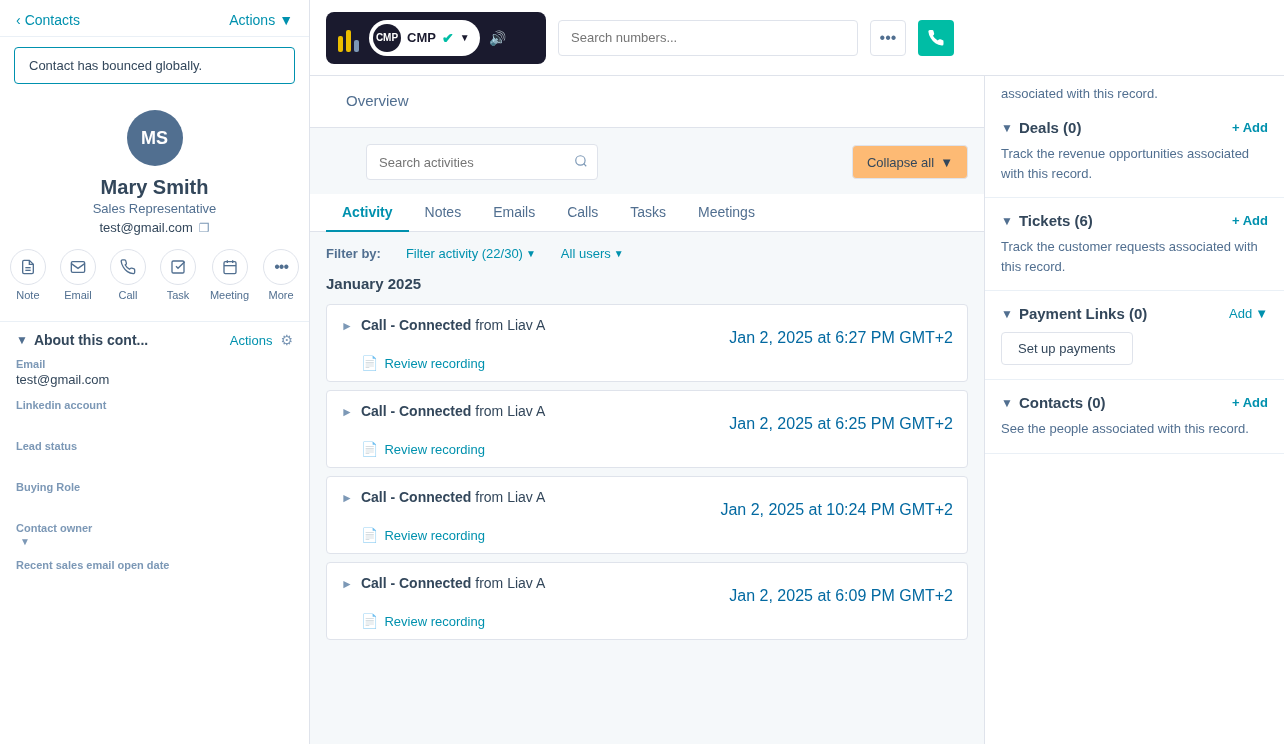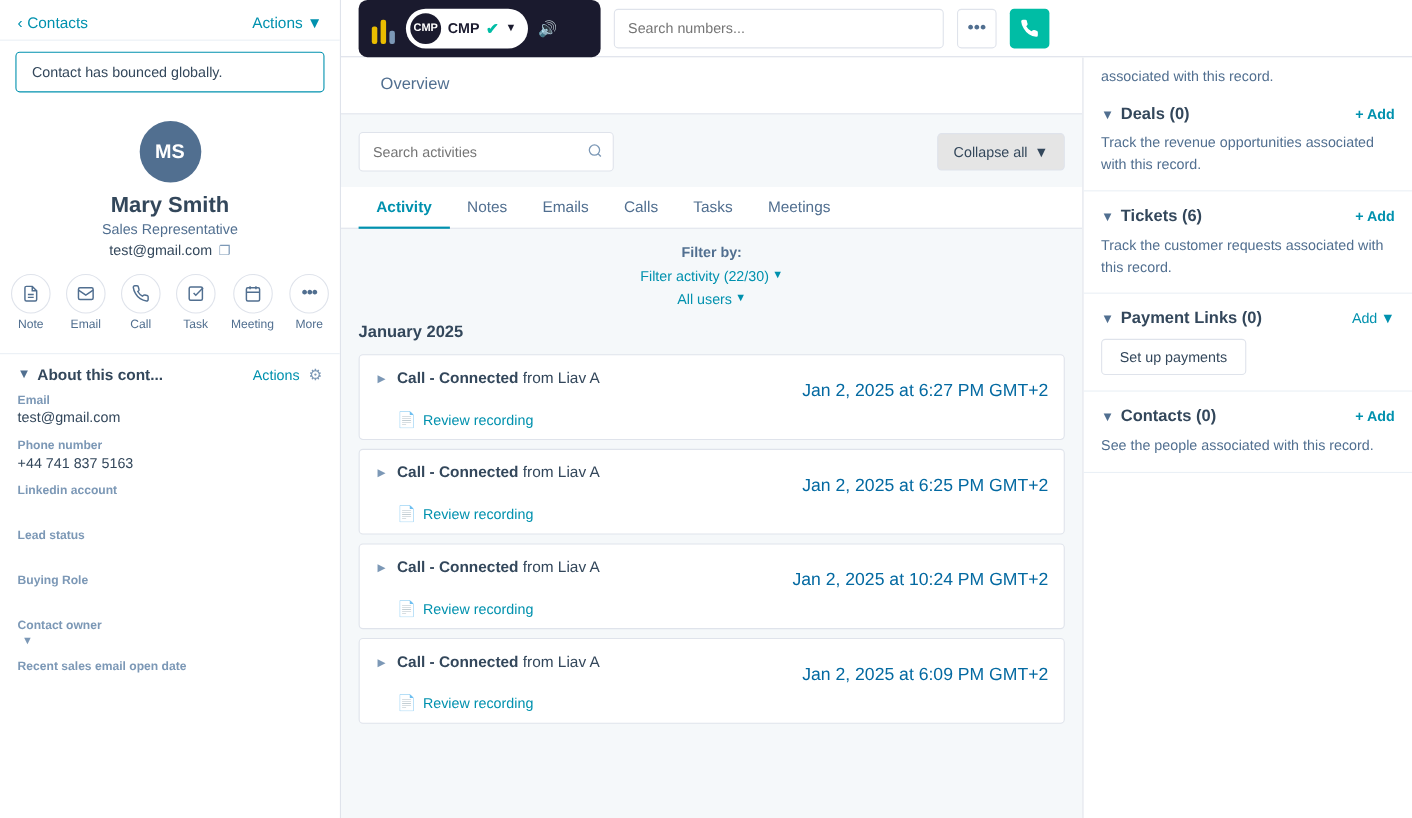--- a/index.html
+++ b/index.html
@@ -189,21 +189,21 @@
       flex-direction: column;
       overflow: hidden;
     }
 
     
     .top-header {
       display: flex;
       align-items: center;
       background: #fff;
       border-bottom: 1px solid #dfe3eb;
-      height: 52px;
+      height: 76px;
       padding: 0 16px;
       gap: 12px;
       position: relative;
       z-index: 10;
     }
 
     
     .phone-widget {
       display: flex;
       align-items: center;
@@ -355,33 +355,34 @@
     .search-activities-wrap input {
       height: 36px;
       border: 1px solid #dfe3eb;
       border-radius: 4px;
       padding: 0 32px 0 12px;
       font-size: 13px;
       color: #33475b;
       width: 232px;
       outline: none;
       background: #fff;
+      margin-left: 40px;
     }
     .search-activities-wrap .search-icon-inner {
       position: absolute;
       right: 10px;
       color: #7c98b6;
       font-size: 14px;
       pointer-events: none;
     }
     .collapse-all-btn {
       height: 34px;
       border: 1px solid #dfe3eb;
       border-radius: 4px;
-      background: #e5e5e5;
+      background: #fdba74;
       padding: 0 14px;
       font-size: 13px;
       color: #33475b;
       cursor: pointer;
       display: flex;
       align-items: center;
       gap: 6px;
     }
 
     
@@ -406,24 +407,23 @@
     .activity-subtab.active {
       color: #0091ae;
       border-bottom-color: #0091ae;
       font-weight: 600;
     }
 
     
     .filter-row {
       display: flex;
       align-items: center;
-      gap: 6px;
+      gap: 25px;
       margin-bottom: 14px;
       font-size: 13px;
-      flex-direction: column;
     }
     .filter-label {
       color: #516f90;
       font-weight: 600;
     }
     .filter-btn {
       color: #0091ae;
       cursor: pointer;
       display: flex;
       align-items: center;
@@ -661,24 +661,20 @@
       <button class="about-actions-btn">Actions</button>
       <span class="gear-icon">⚙</span>
     </div>
   </div>
 
   <div class="field-item">
     <div class="field-label">Email</div>
     <div class="field-value">test@gmail.com</div>
   </div>
   <div class="field-item">
-    <div class="field-label">Phone number</div>
-    <div class="field-value">+44 741 837 5163</div>
-  </div>
-  <div class="field-item">
     <div class="field-label">Linkedin account</div>
     <div class="field-value">&nbsp;</div>
   </div>
   <div class="field-item">
     <div class="field-label">Lead status</div>
     <div class="field-value">&nbsp;</div>
   </div>
   <div class="field-item">
     <div class="field-label">Buying Role</div>
     <div class="field-value">&nbsp;</div>

